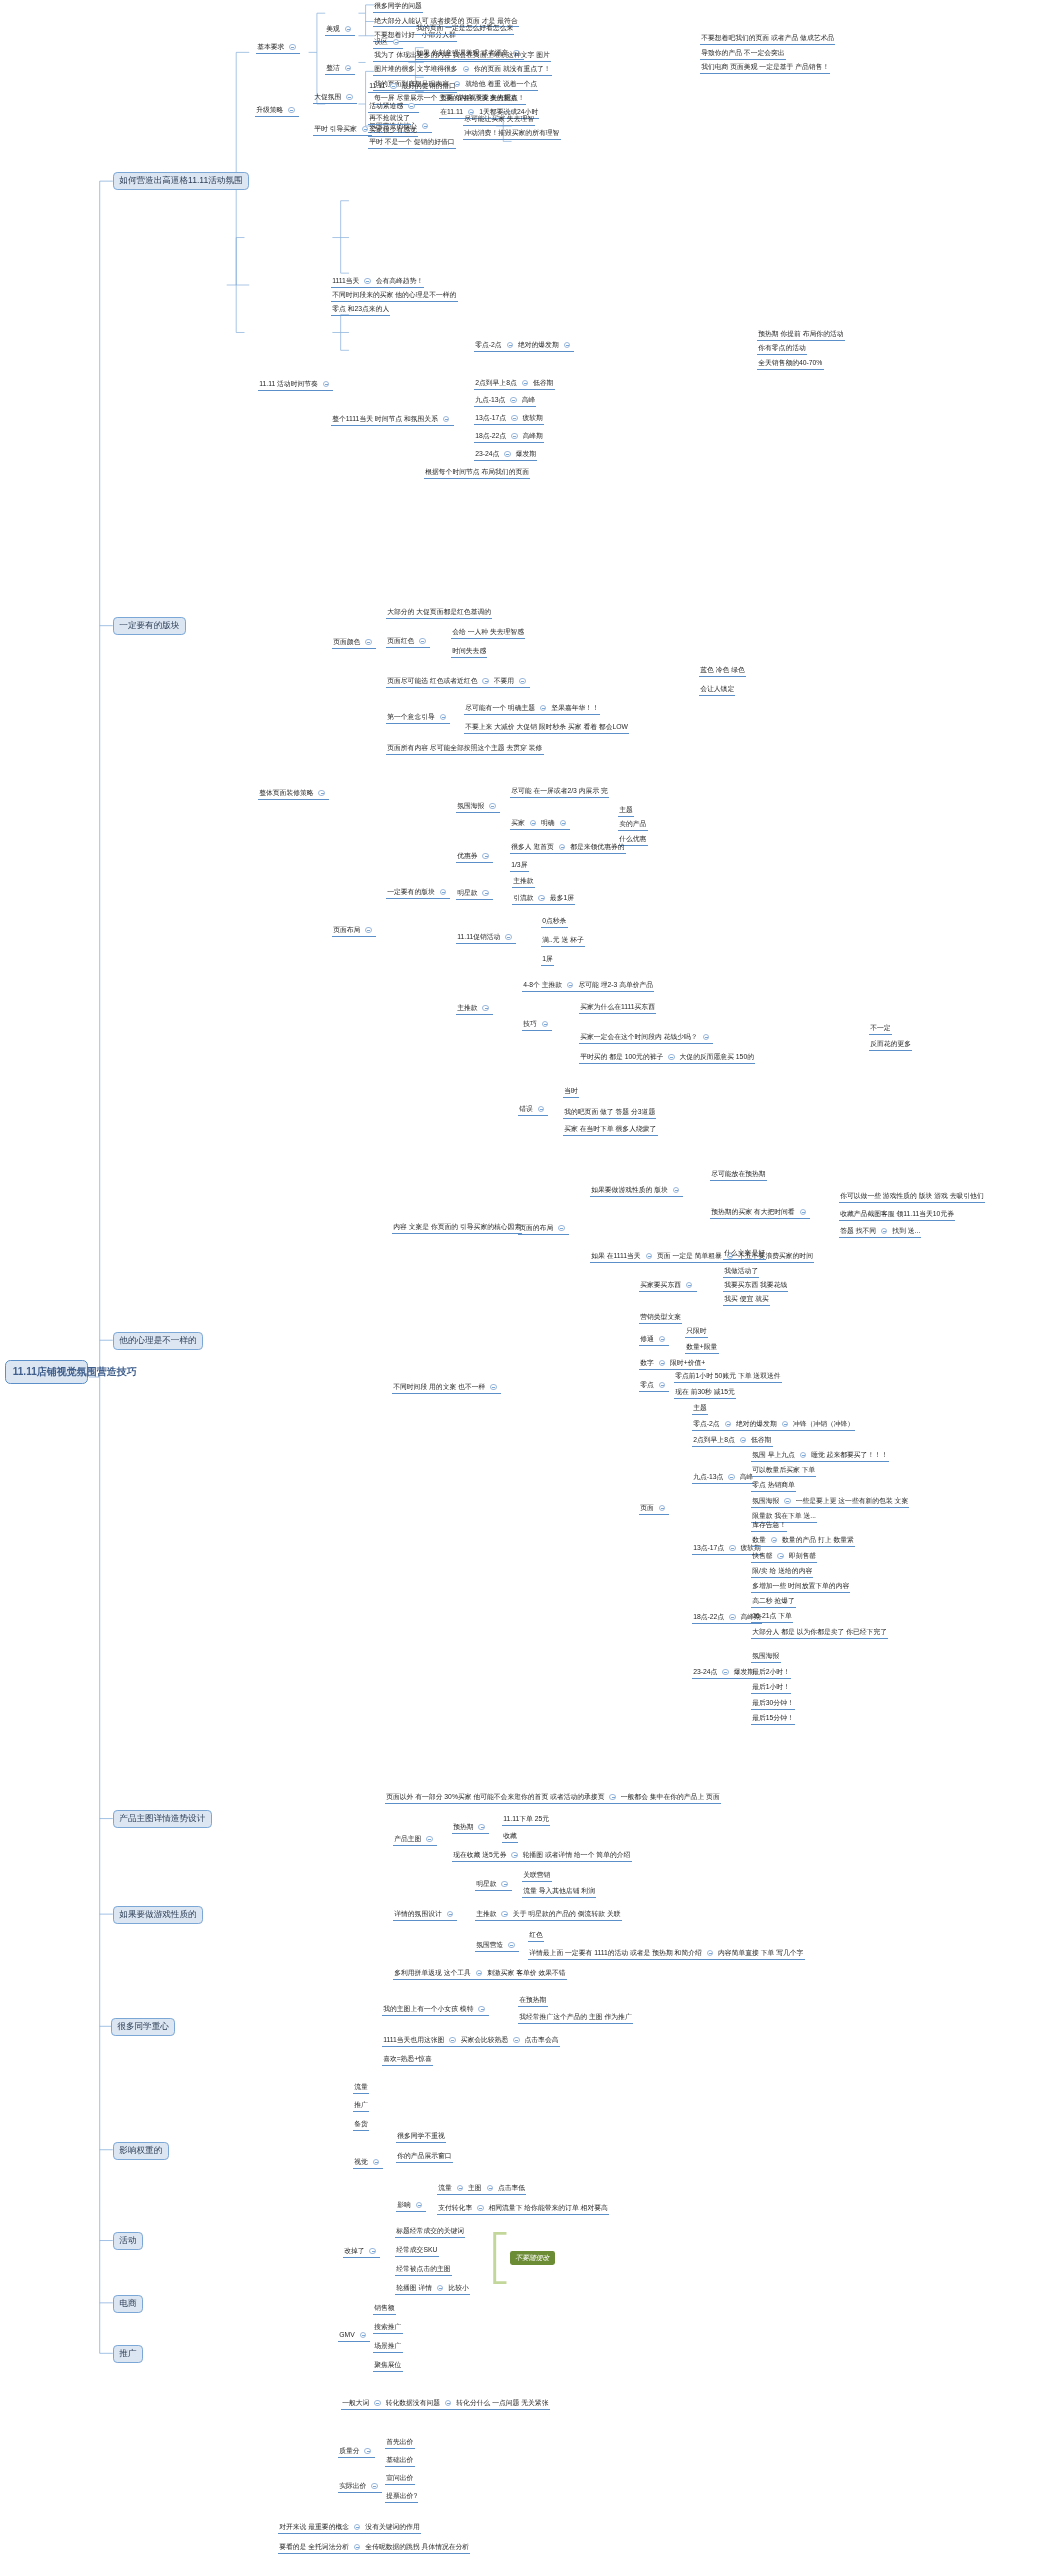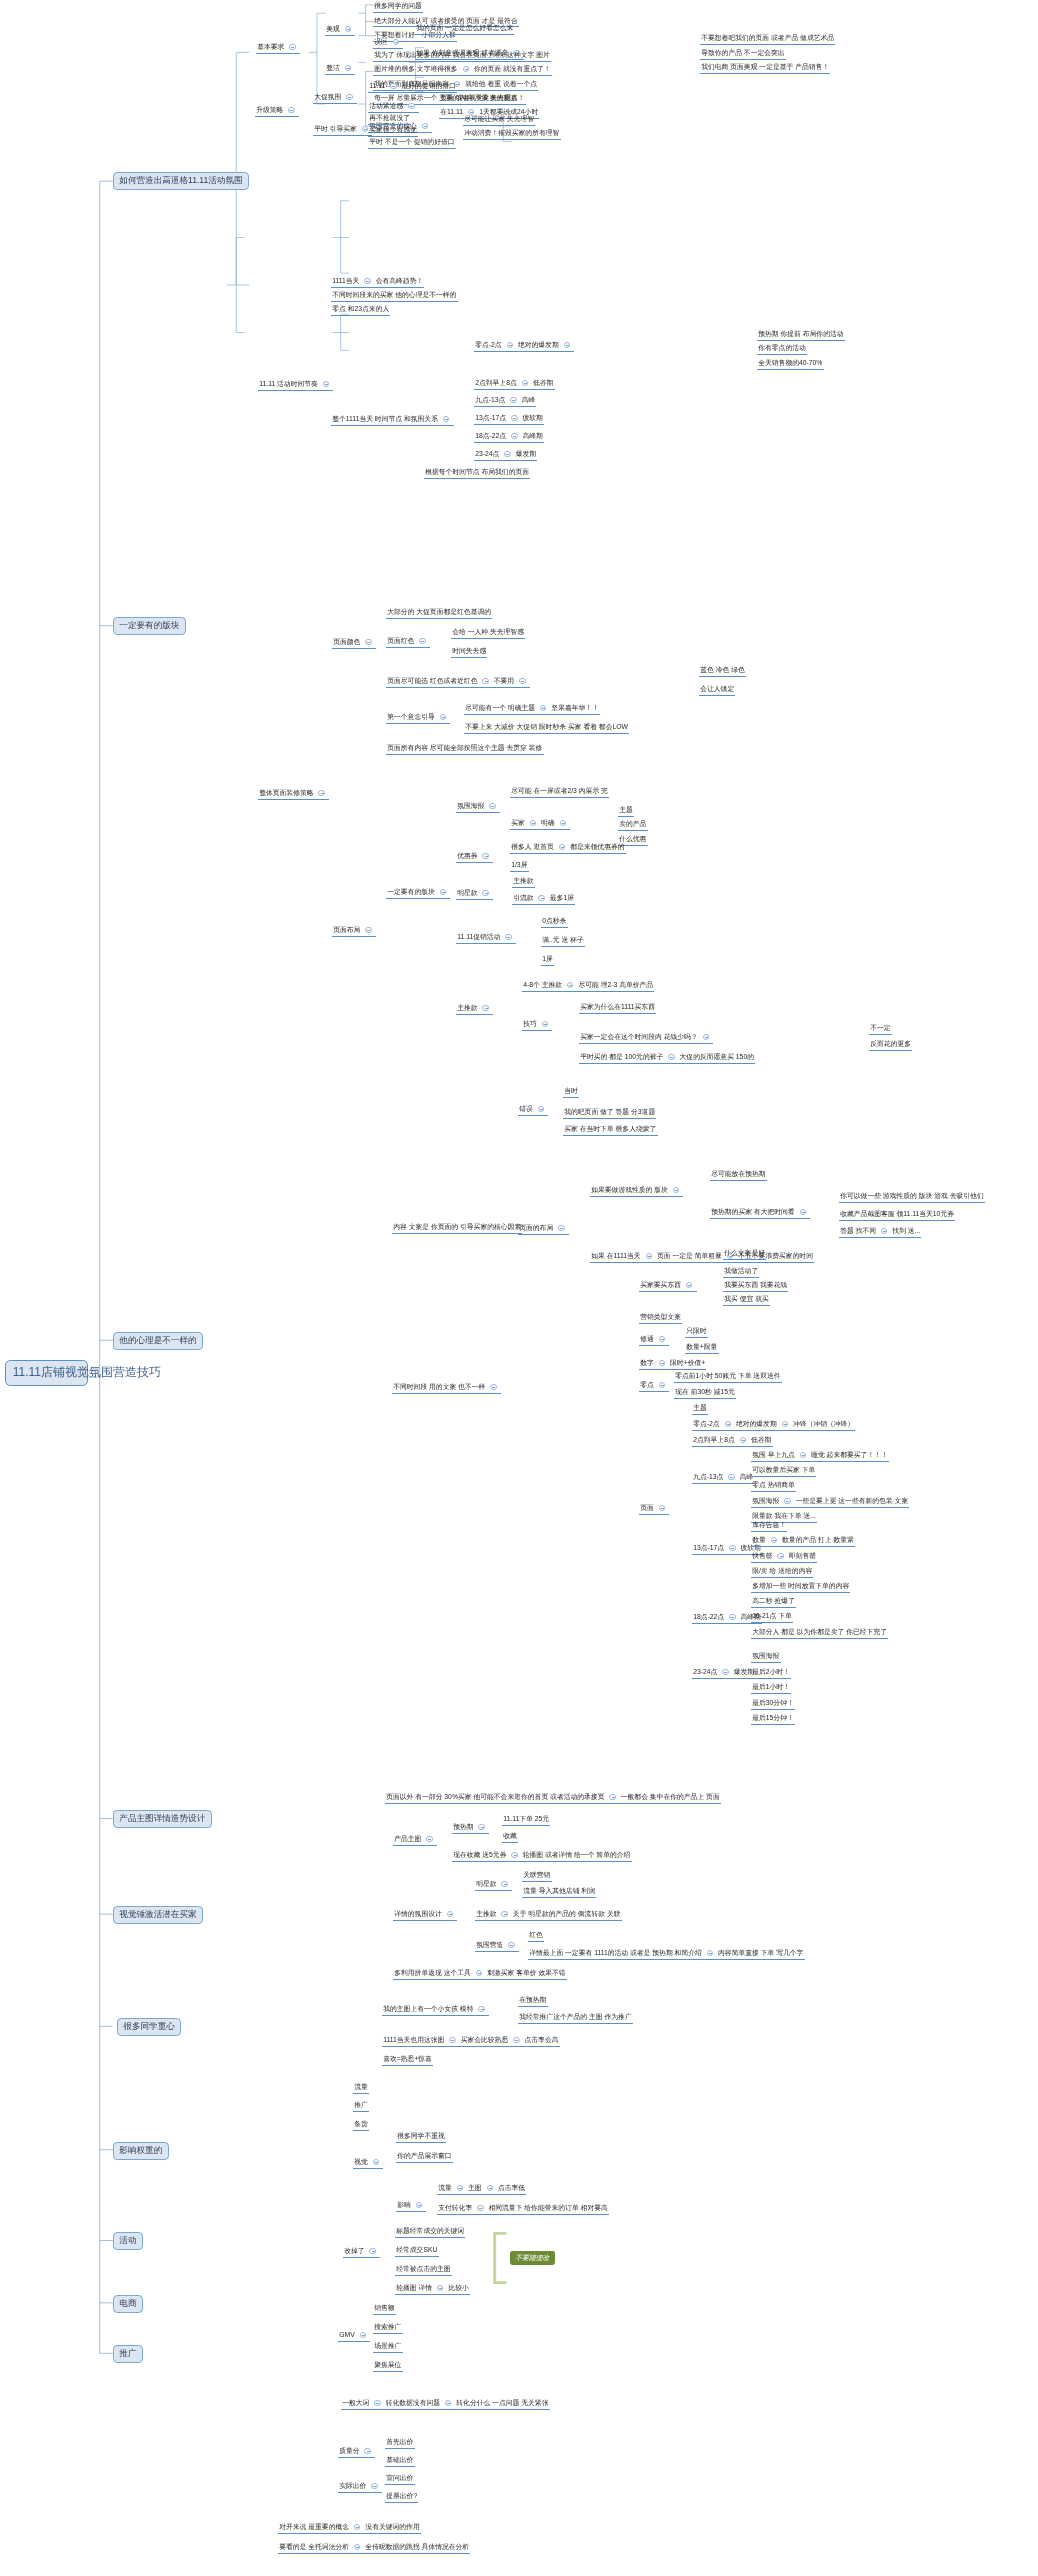--- a/index.html
+++ b/index.html
@@ -25,22 +25,22 @@
     line-height: 1.15;
   }
   .node .txt { display:inline-block; }
 
   
   .n-root {
     background: #dce6f2;
     border: 1.2px solid #5b8fc9;
     border-radius: 5.3px;
     color: #3f5e8c;
-    font-weight: normal;
-    font-size: 12px;
+    font-weight: bold;
+    font-size: 10px;
     padding: 5.3px 7.1px;
     text-align: center;
   }
   
   .n-l1 {
     background: #dce6f2;
     border: 0.8px solid #7ba7d7;
     border-radius: 4.2px;
     color: #2c3d55;
     font-size: 8.6px;
@@ -129,23 +129,23 @@
   <div class="node n-l1" style="left:113px; top:617px;">
     <span class="txt">一定要有的版块</span>
   </div>
   <div class="node n-l1" style="left:113px; top:1332px;">
     <span class="txt">他的心理是不一样的</span>
   </div>
   <div class="node n-l1" style="left:113px; top:1810px;">
     <span class="txt">产品主图详情造势设计</span>
   </div>
   <div class="node n-l1" style="left:113px; top:1906px;">
-    <span class="txt">视觉锤激活潜在买家</span>
-  </div>
-  <div class="node n-l1" style="left:117px; top:2018px;">
+    <span class="txt">如果要做游戏性质的</span>
+  </div>
+  <div class="node n-l1" style="left:111px; top:2018px;">
     <span class="txt">很多同学重心</span>
   </div>
   <div class="node n-l1" style="left:113px; top:2142px;">
     <span class="txt">影响权重的</span>
   </div>
   <div class="node n-l1" style="left:113px; top:2232px;">
     <span class="txt">活动</span>
   </div>
   <div class="node n-l1" style="left:113px; top:2295px;">
     <span class="txt">电商</span>

